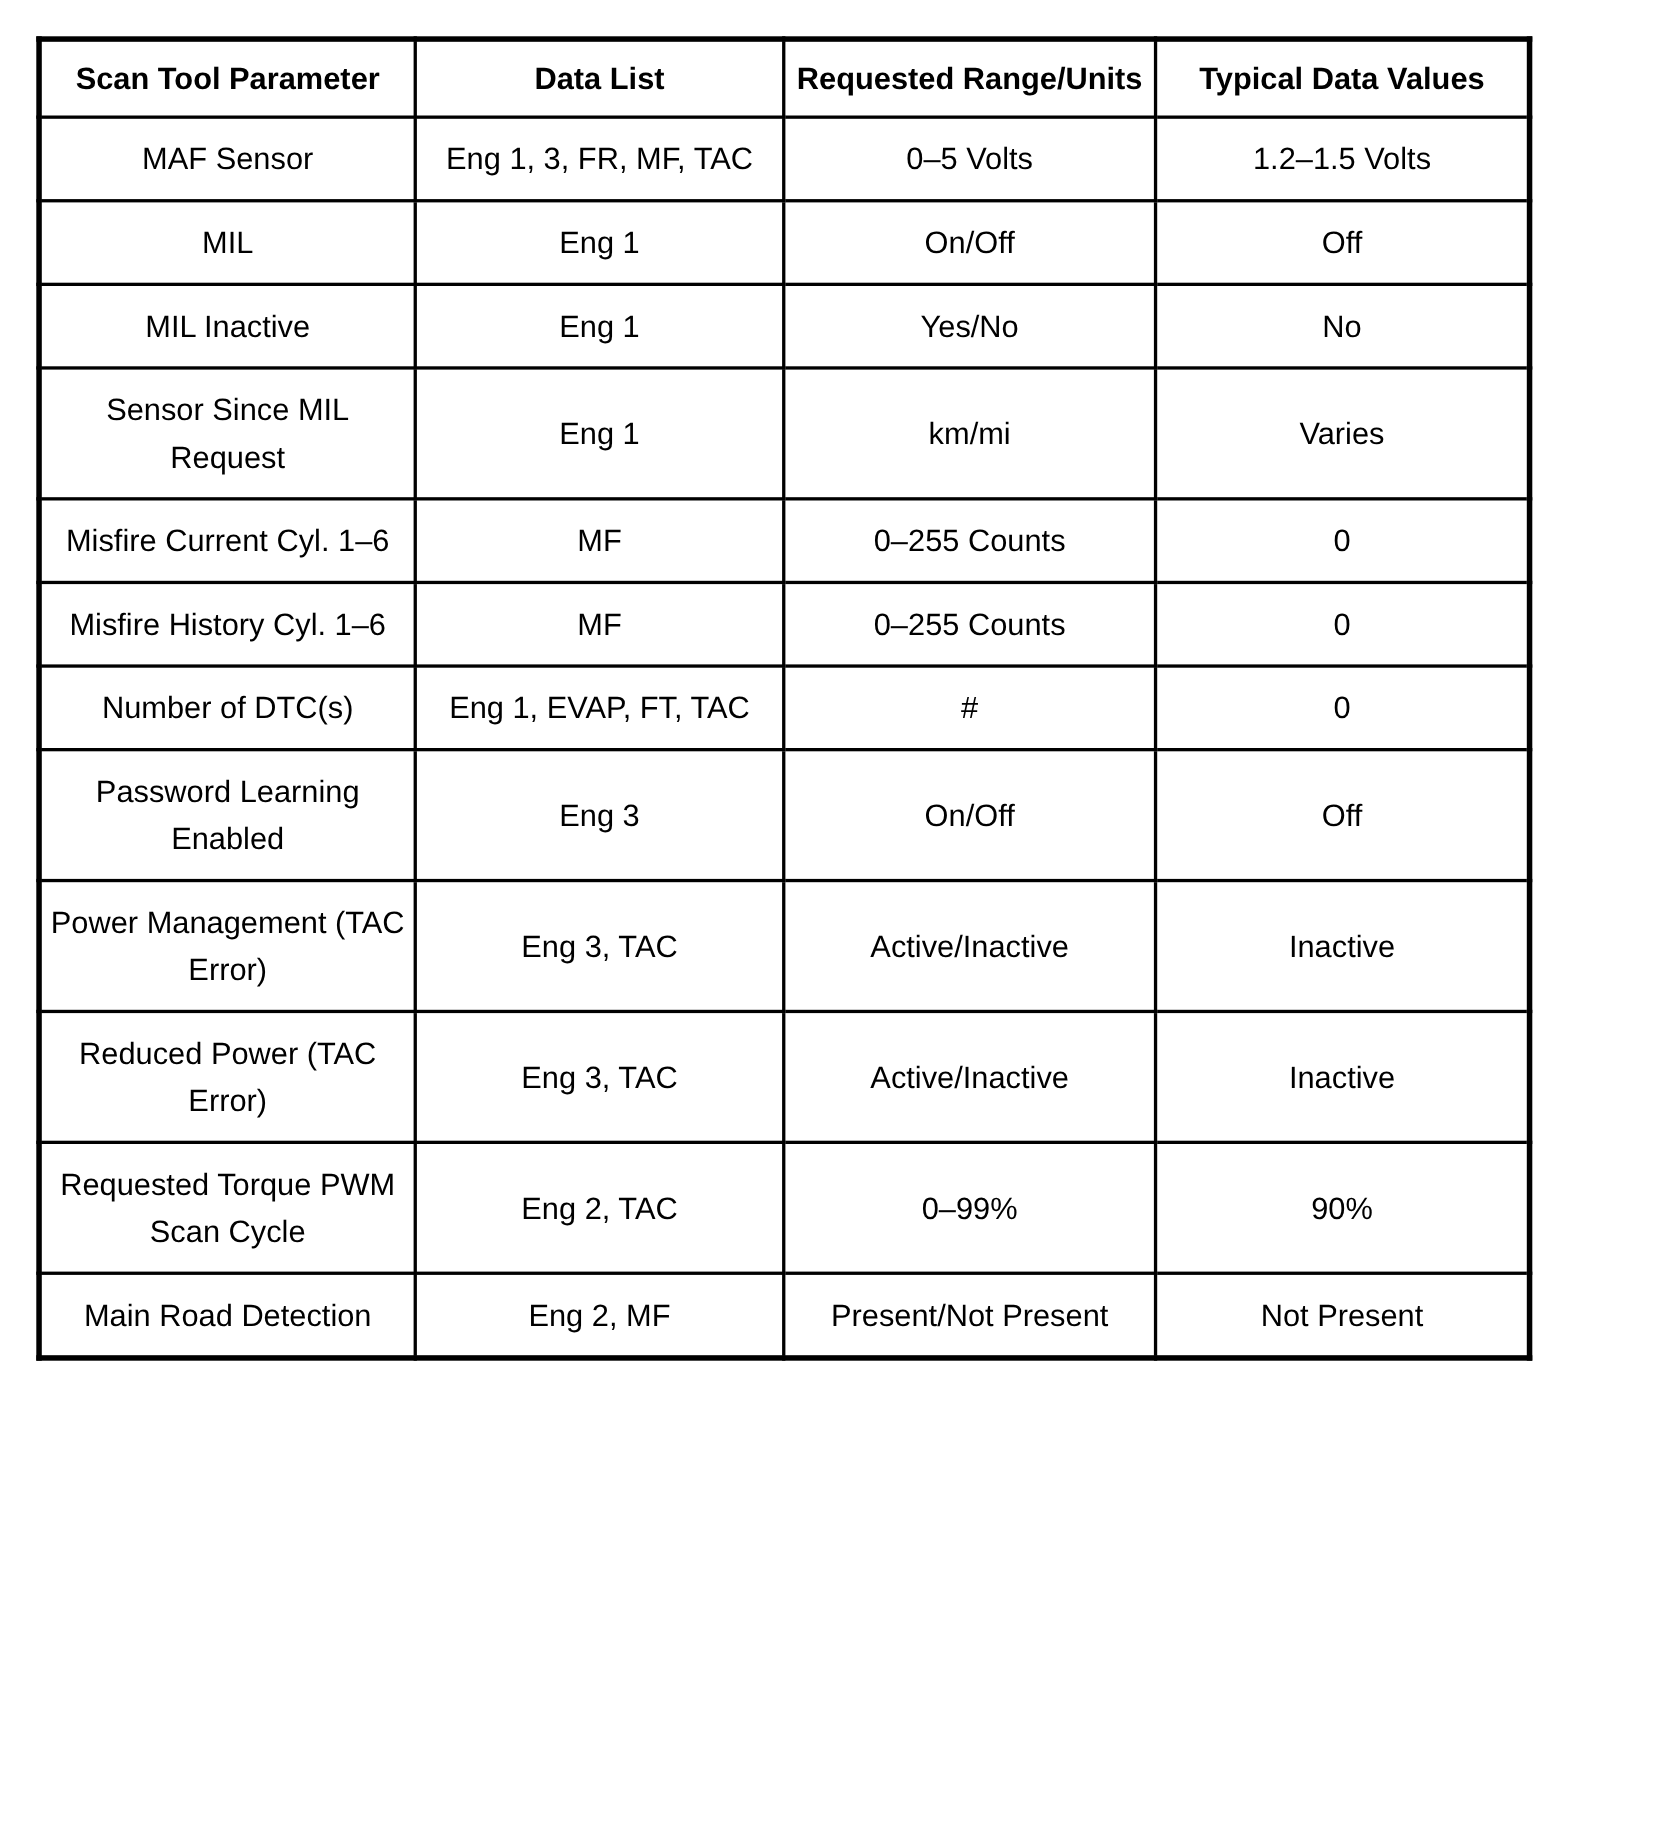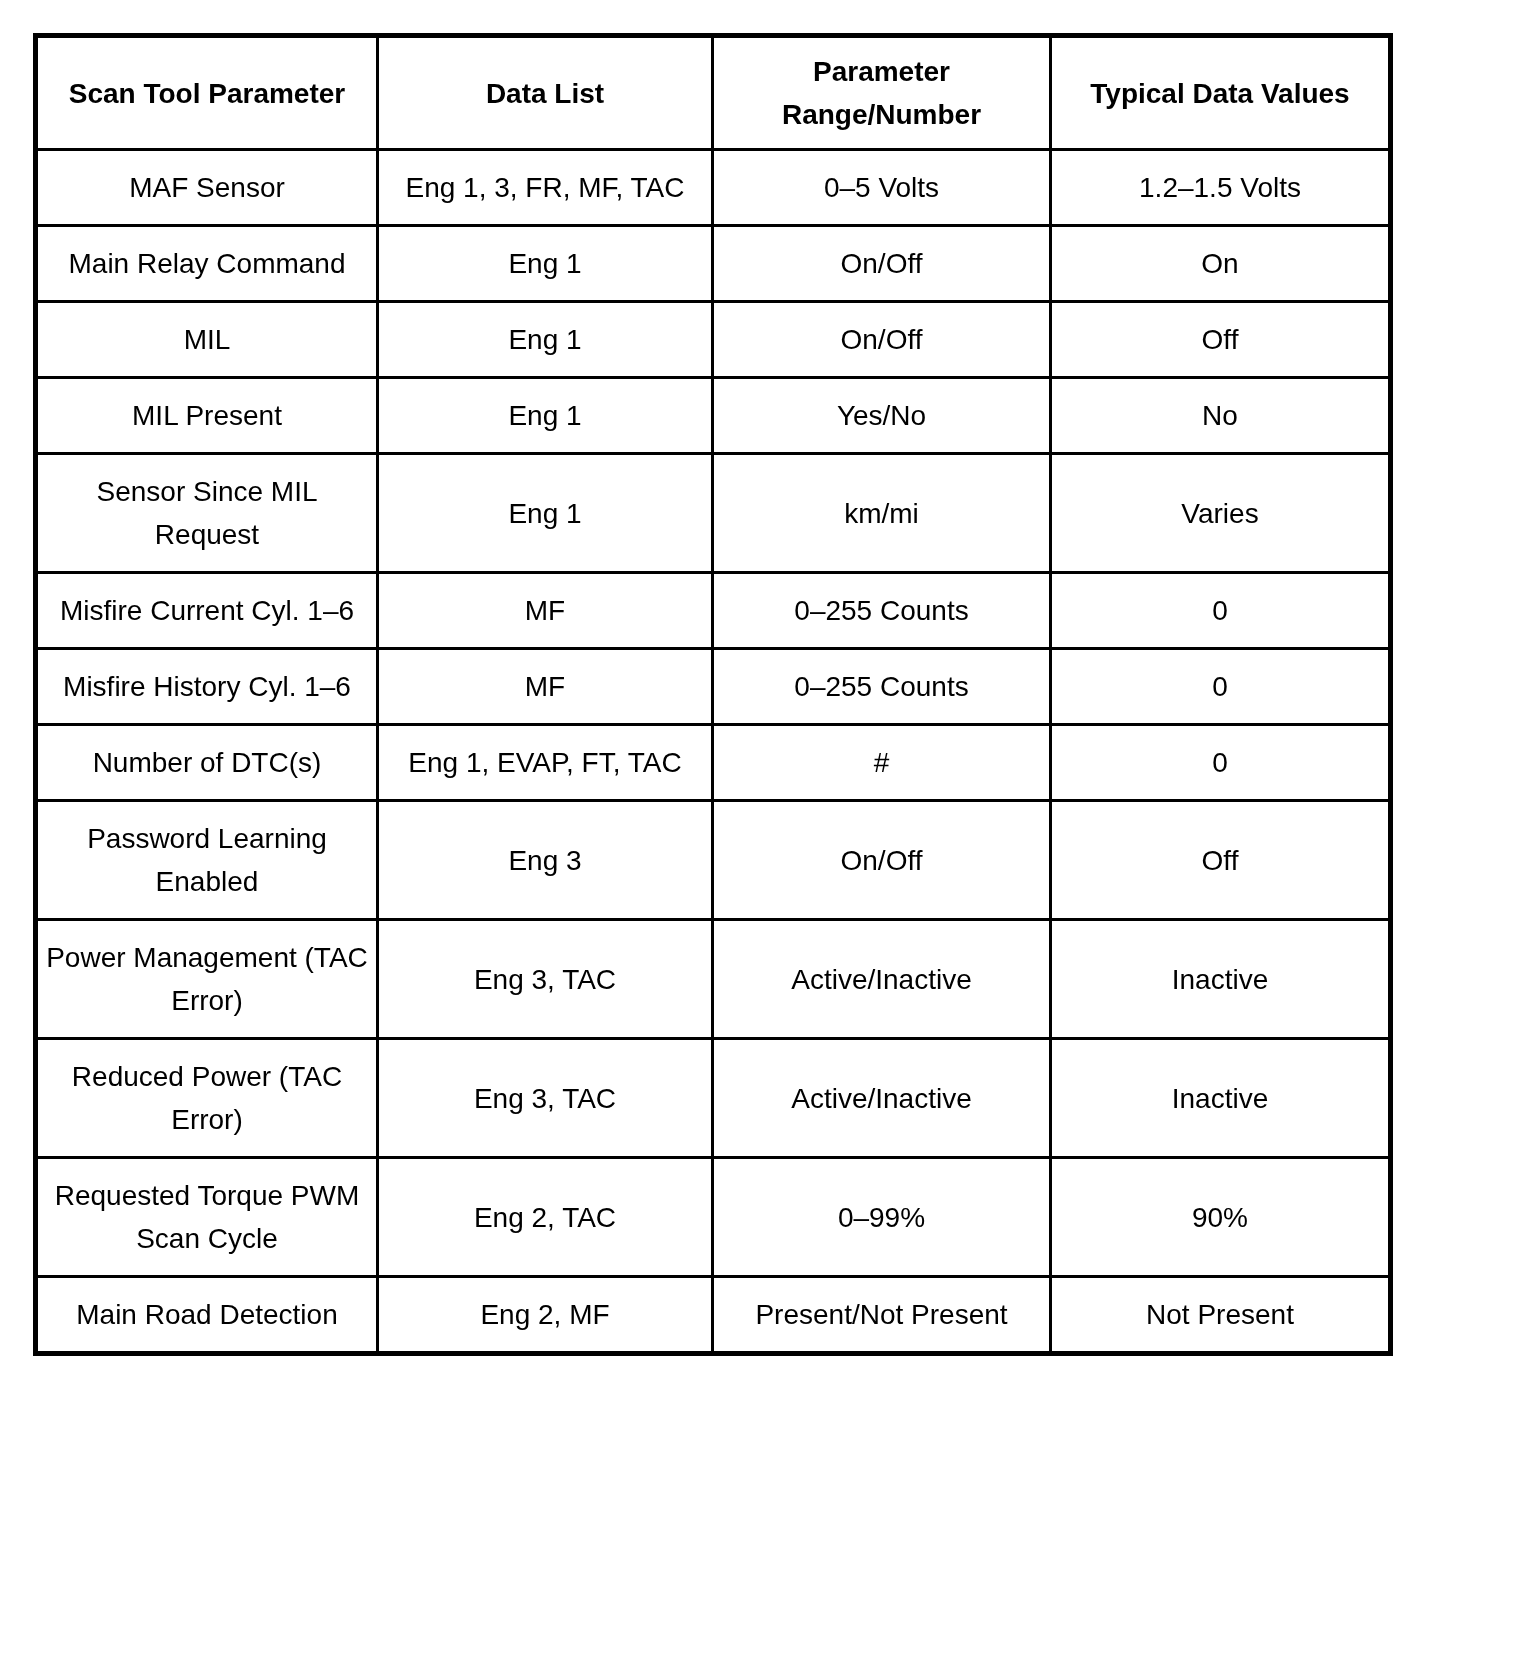--- a/index.html
+++ b/index.html
@@ -55,45 +55,39 @@
     <colgroup>
       <col class="c1">
       <col class="c2">
       <col class="c3">
       <col class="c4">
     </colgroup>
     <thead>
       <tr>
         <th>Scan Tool Parameter</th>
         <th>Data List</th>
-        <th>Parameter Range/Number</th>
+        <th>Requested Range/Units</th>
         <th>Typical Data Values</th>
       </tr>
     </thead>
     <tbody>
         <tr>
           <td>MAF Sensor</td>
           <td>Eng 1, 3, FR, MF, TAC</td>
           <td>0–5 Volts</td>
           <td>1.2–1.5 Volts</td>
         </tr>
         <tr>
-          <td>Main Relay Command</td>
-          <td>Eng 1</td>
-          <td>On/Off</td>
-          <td>On</td>
-        </tr>
-        <tr>
           <td>MIL</td>
           <td>Eng 1</td>
           <td>On/Off</td>
           <td>Off</td>
         </tr>
         <tr>
-          <td>MIL Present</td>
+          <td>MIL Inactive</td>
           <td>Eng 1</td>
           <td>Yes/No</td>
           <td>No</td>
         </tr>
         <tr>
           <td>Sensor Since MIL Request</td>
           <td>Eng 1</td>
           <td>km/mi</td>
           <td>Varies</td>
         </tr>

